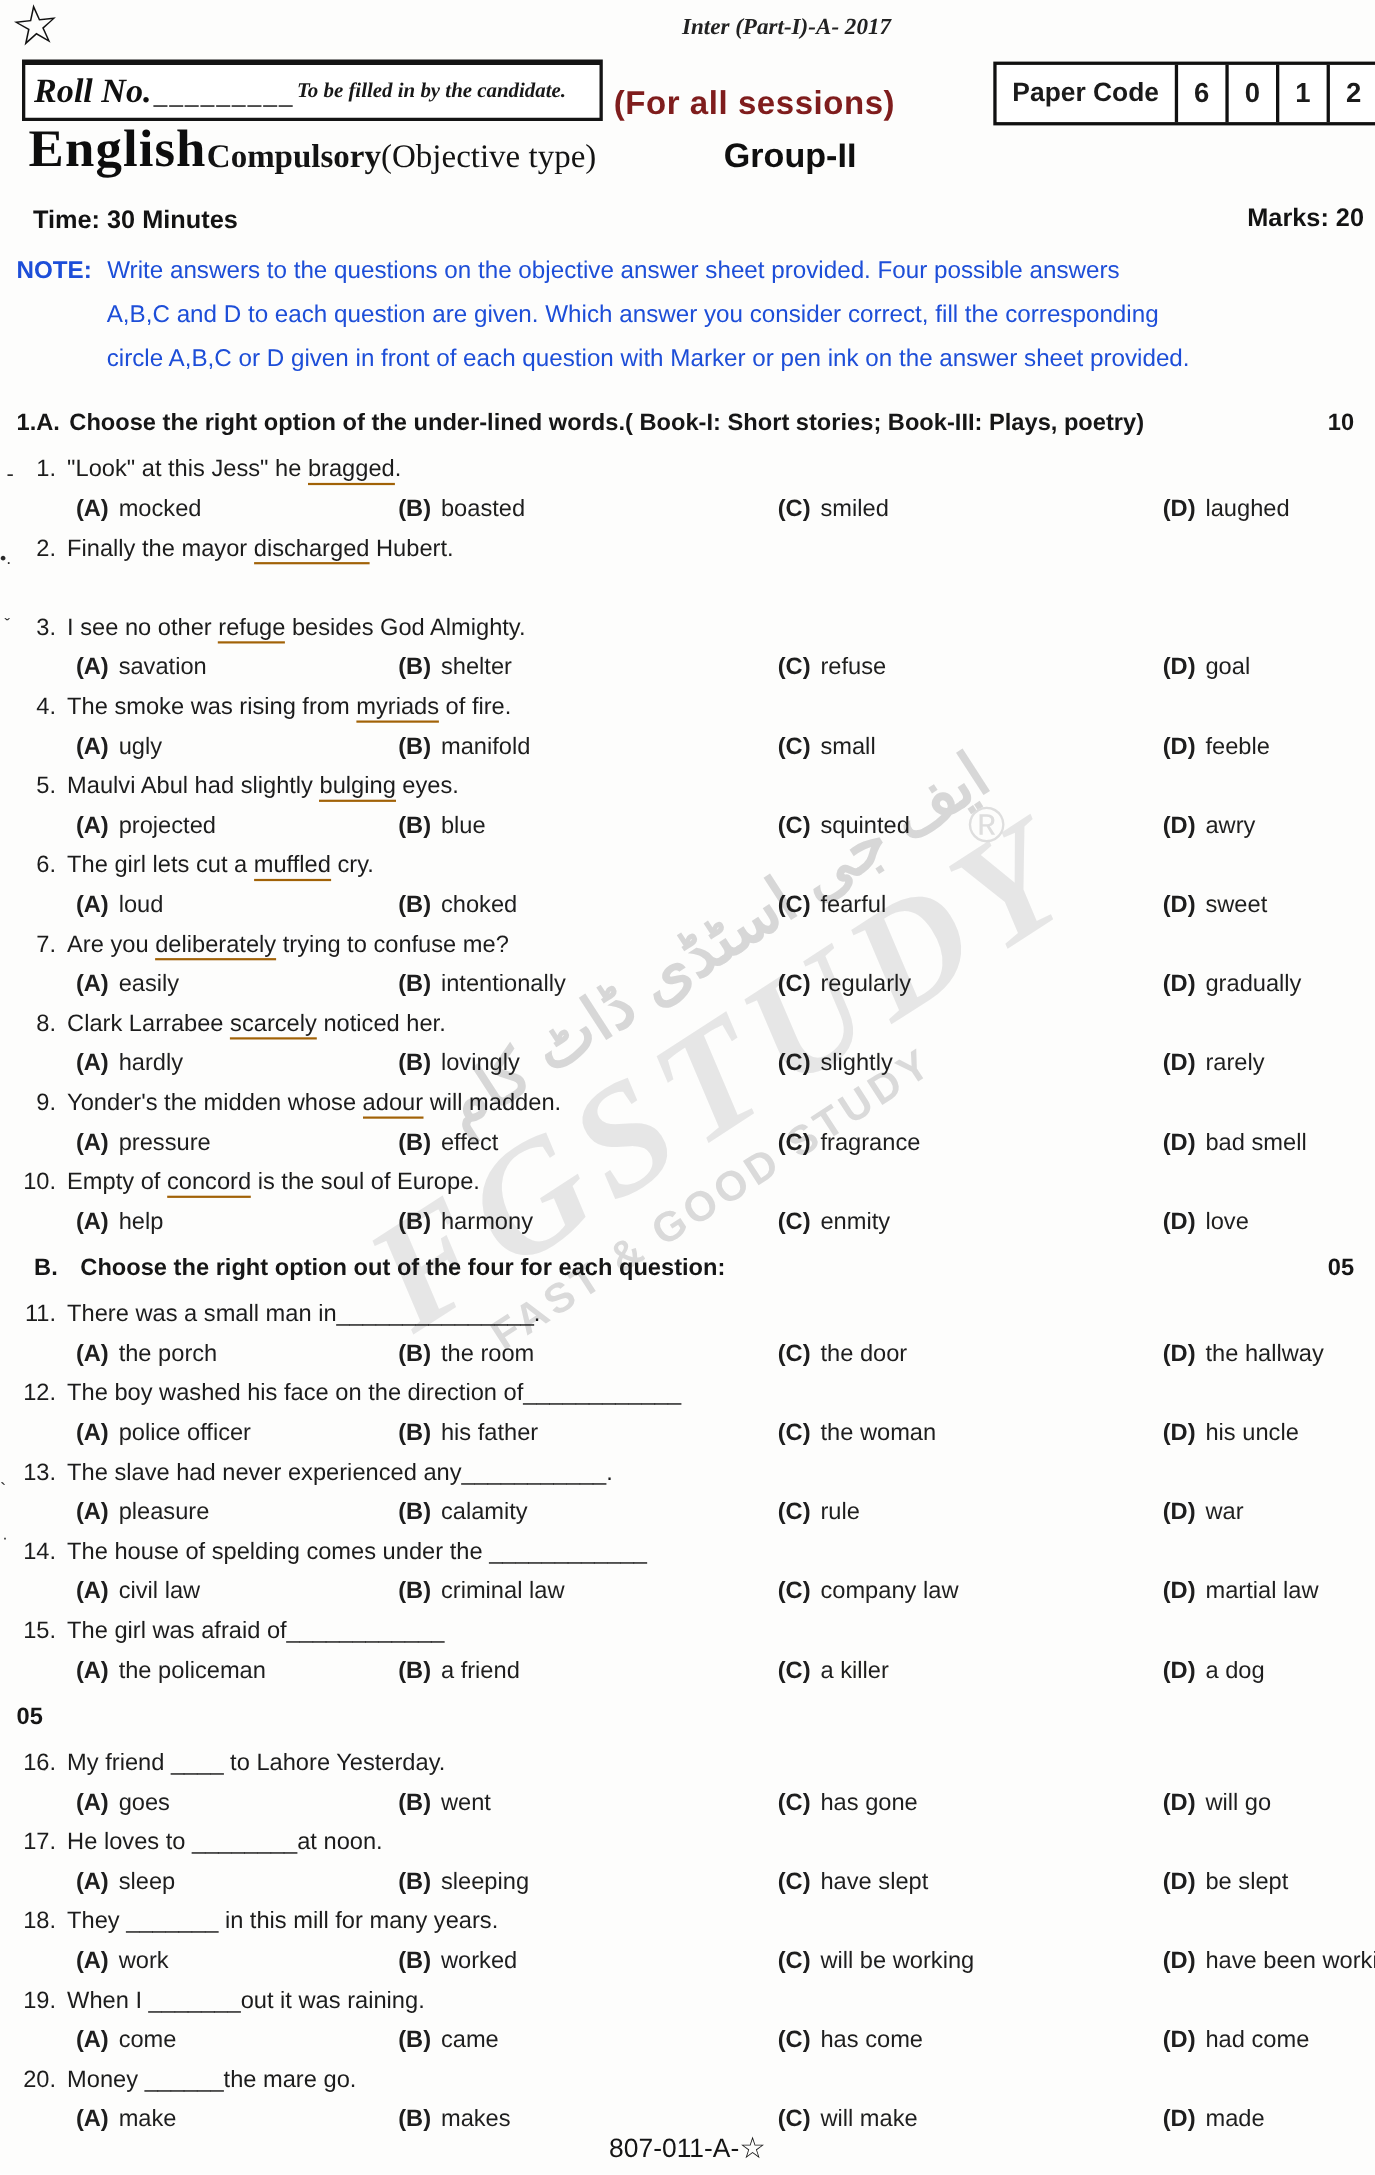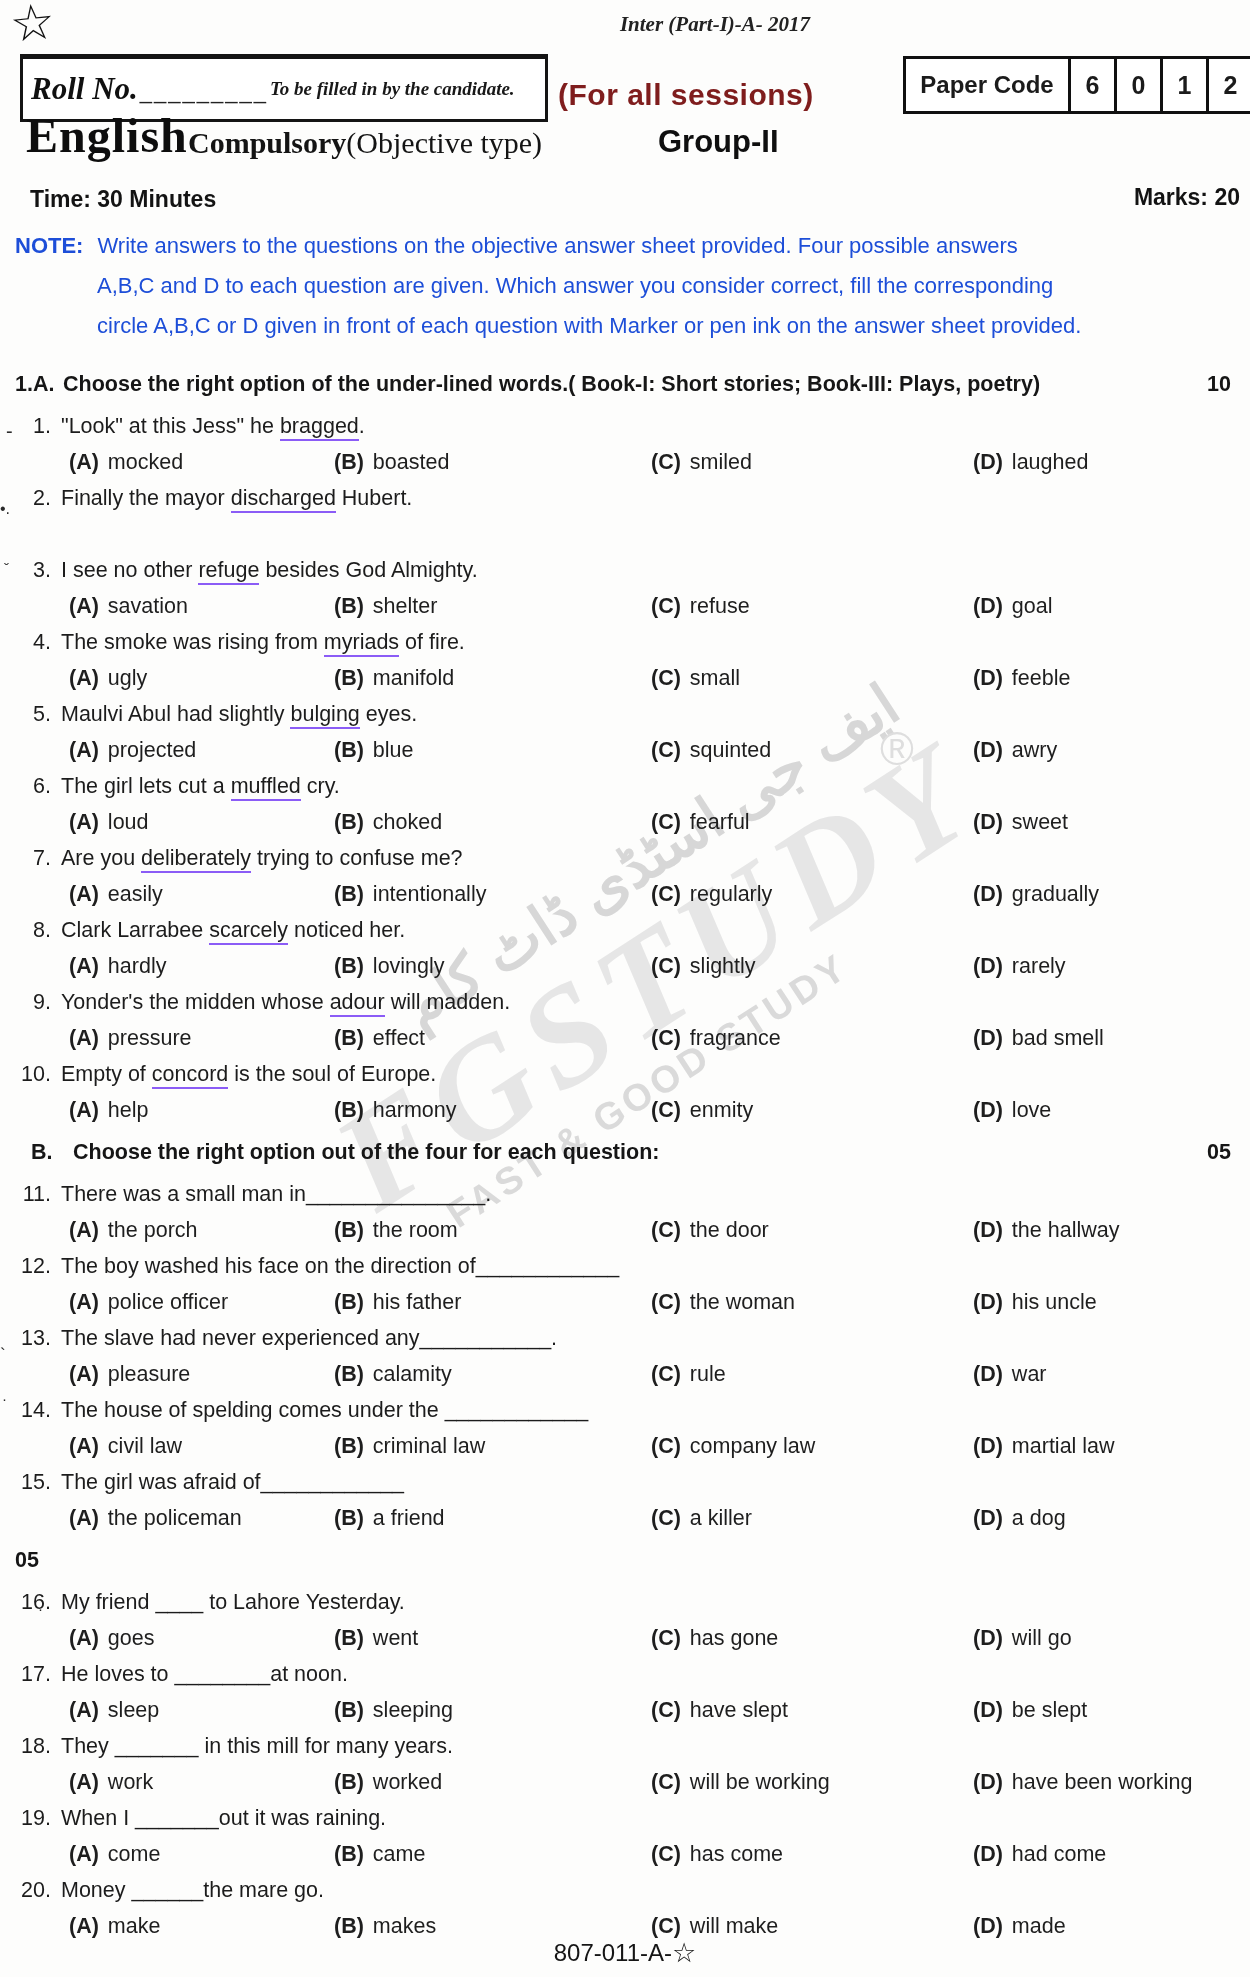--- a/index.html
+++ b/index.html
@@ -4,21 +4,21 @@
 <style>
   html,body{margin:0;padding:0;background:#ffffff;}
   .page{
     position:relative; width:1250px; height:1977px; background:#fdfdfc;
     font-family:"Liberation Sans", sans-serif; color:#1b1b1b; overflow:hidden;
   }
   
   .star-tl{position:absolute; left:10px; top:-6px; font-size:50px; color:#111; transform:rotate(-6deg);}
   .exam-ref{position:absolute; left:480px; top:12px; width:470px; text-align:center;
     font-family:"Liberation Serif", serif; font-style:italic; font-weight:bold; font-size:21px; color:#222;}
-  .roll-box{position:absolute; left:20px; top:54px; width:528px; height:68px;
+  .roll-box{position:absolute; left:20px; top:54px; width:528px; height:56px;
     border:3px solid #141414; border-top-width:5px; display:flex; align-items:center; padding:0 8px; box-sizing:border-box; background:#fff;}
   .roll-label{font-family:"Liberation Serif", serif; font-style:italic; font-weight:bold; font-size:31px; color:#101010;}
   .roll-blank{font-size:22px; letter-spacing:2px; color:#222; margin:6px 2px 0 2px; white-space:nowrap;}
   .roll-note{font-family:"Liberation Serif", serif; font-style:italic; font-weight:bold; font-size:19px; color:#181818; white-space:nowrap;}
   .sessions{position:absolute; left:558px; top:78px; font-size:30px; font-weight:bold; color:#7f1d1d; letter-spacing:0.5px;}
   .pcode{position:absolute; left:903px; top:56px; display:flex; border:3px solid #101010; background:#fff;}
   .pcode-label{width:162px; text-align:center; font-weight:bold; font-size:24px; line-height:52px; border-right:3px solid #101010;}
   .pcode-digit{width:43px; text-align:center; font-weight:bold; font-size:25px; line-height:52px; border-right:3px solid #101010;}
   .pcode-digit:last-child{border-right:none;}
   .subject{position:absolute; left:26px; top:108px; font-family:"Liberation Serif", serif; font-weight:bold; font-size:48px; letter-spacing:1px; color:#0d0d0d;}
@@ -43,23 +43,23 @@
   .content{position:absolute; left:15px; top:360px; width:1230px; z-index:1;}
   .sec-head{display:flex; justify-content:space-between; align-items:center; height:48px;
       font-weight:bold; font-size:21.5px; color:#161616;}
   .sec-label{display:inline-block; min-width:48px;}
   .sec-B .sec-label,.sec-C .sec-label{padding-left:16px; min-width:42px;}
   .sec-title{white-space:nowrap;}
   .sec-marks{padding-right:14px; font-size:21.5px;}
   .question{height:72px;}
   .q-line{height:36px; display:flex; align-items:center; font-size:21.5px; color:#1c1c1c; white-space:nowrap;}
   .q-num{width:36px; text-align:right; margin-right:10px; flex:none;}
-  .ul{border-bottom:2px solid #8b5cf6; padding-bottom:1px;}
+  .ul{border-bottom:2px solid #a16207; padding-bottom:1px;}
   .opts{display:grid; grid-template-columns:265px 317px 322px auto; margin-left:54px;
-      height:36px; align-items:center; font-size:21.5px; color:#1e1e1e;}
+      height:36px; align-items:center; font-size:21.5px; color:#1e1e1e;gap:28px;}
   .opt{white-space:nowrap;}
   .opt-label{font-weight:bold; margin-right:9px;}
   
   .footer{position:absolute; left:0; top:1936px; width:1250px; text-align:center; font-size:24px; color:#151515; z-index:1;}
   .footer .star{font-size:27px; position:relative; top:1px;}
   
   .art{position:absolute; color:#2a2a2a; z-index:1; font-size:20px;}
   .art.a1{left:6px; top:420px;}  .art.a1::before{content:"-";}
   .art.a2{left:0px; top:500px; font-size:16px;}  .art.a2::before{content:"\2022 .";}
   .art.a3{left:4px; top:560px; font-size:15px;} .art.a3::before{content:"\02C7";}

